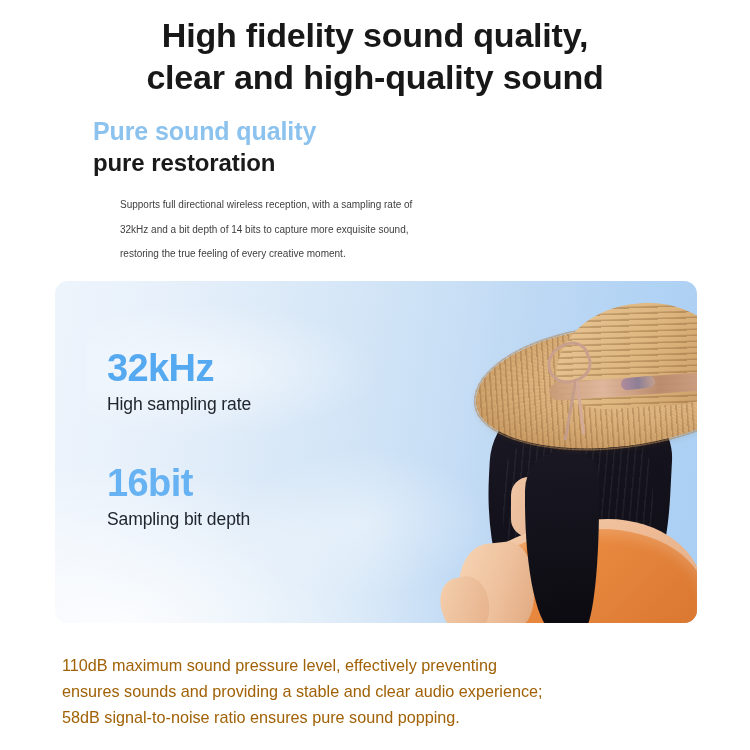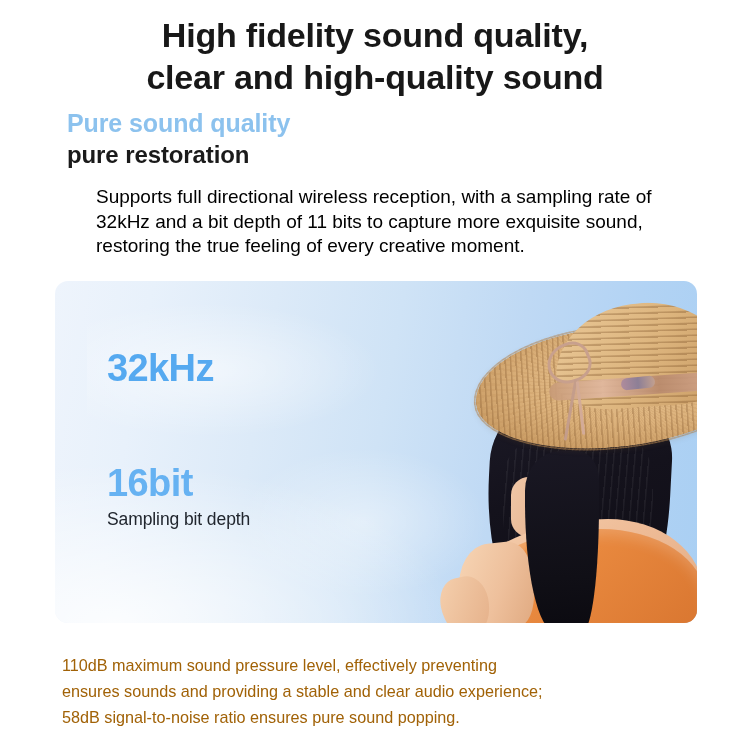--- a/index.html
+++ b/index.html
@@ -17,44 +17,44 @@
 
   .title-block { text-align:center; padding-top:14px; }
   .title-line {
     font-size:34px;
     font-weight:bold;
     color:#181818;
     line-height:42px;
     letter-spacing:-0.2px;
   }
 
-  .sub-block { padding-left:67px; margin-top:10px; }
+  .sub-block { padding-left:93px; margin-top:18px; }
   .sub-blue {
     font-size:25px;
     font-weight:bold;
     color:#8cc2ee;
     line-height:31px;
     letter-spacing:-0.1px;
   }
   .sub-dark {
     font-size:24px;
     font-weight:bold;
     color:#1a1a1a;
     line-height:30px;
     margin-top:1px;
     letter-spacing:-0.1px;
   }
 
   .body-para {
     margin-top:15px;
-    padding-left:96px;
+    padding-left:120px;
     width:585px;
-    font-size:19px;
+    font-size:10px;
     line-height:24.5px;
-    color:#000000;
+    color:#404040;
   }
   .body-para .ln { display:block; white-space:nowrap; }
 
   
   .photo-card {
     position:absolute;
     left:55px; top:281px;
     width:642px; height:342px;
     border-radius:13px;
     overflow:hidden;
@@ -234,21 +234,21 @@
     <div class="title-line">clear and high-quality sound</div>
   </div>
 
   <div class="sub-block">
     <div class="sub-blue" style="color: rgb(140, 194, 238);">Pure sound quality</div>
     <div class="sub-dark">pure restoration</div>
   </div>
 
   <div class="body-para">
     <span class="ln">Supports full directional wireless reception, with a sampling rate of</span>
-    <span class="ln">32kHz and a bit depth of 11 bits to capture more exquisite sound,</span>
+    <span class="ln">32kHz and a bit depth of 14 bits to capture more exquisite sound,</span>
     <span class="ln">restoring the true feeling of every creative moment.</span>
   </div>
 
   <div class="photo-card">
     <div class="cloud-a"></div>
     <div class="cloud-b"></div>
     <div class="horizon"></div>
 
     <div class="scene">
 
@@ -270,20 +270,21 @@
       <div class="hat-band"></div>
       <div class="ribbon-loop"></div>
       <div class="ribbon-tail-a"></div>
       <div class="ribbon-tail-b"></div>
       <div class="ribbon-knot"></div>
 
     </div>
 
     <div class="stat s1">
       <div class="stat-value" style="color: rgb(85, 169, 240);">32kHz</div>
+      <div class="stat-label">High sampling rate</div>
     </div>
     <div class="stat s2">
       <div class="stat-value" style="color: rgb(102, 178, 242);">16bit</div>
       <div class="stat-label">Sampling bit depth</div>
     </div>
   </div>
 
   <div class="foot-para">
     <span class="ln">110dB maximum sound pressure level, effectively preventing</span>
     <span class="ln">ensures sounds and providing a stable and clear audio experience;</span>

